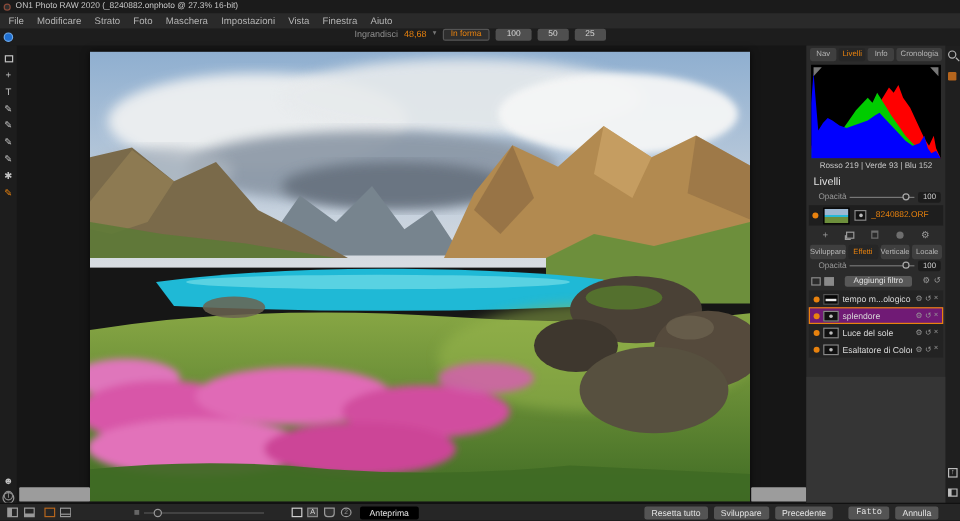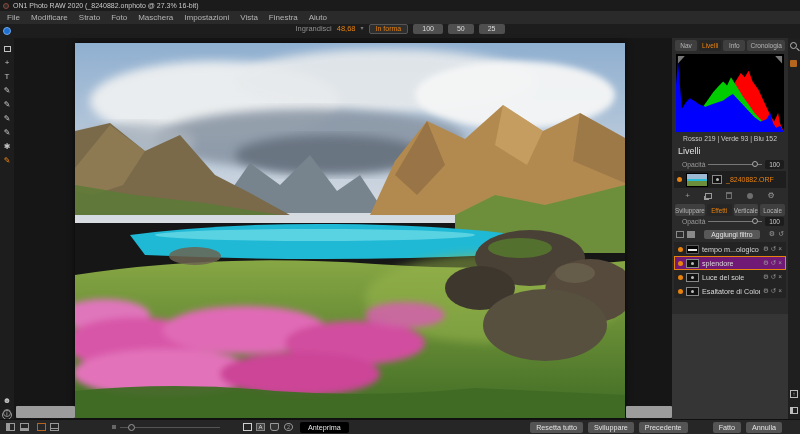--- a/index.html
+++ b/index.html
@@ -108,21 +108,21 @@
   .bb-slider{position:absolute;left:120px;top:7px;width:100px;height:1px;background:#555;}
   .bb-slider .sq{position:absolute;left:-8px;top:-2px;width:4px;height:4px;background:#666;}
   .bb-slider .knob{position:absolute;left:8px;top:-3px;width:7px;height:7px;border-radius:50%;background:#2b2b2b;border:1px solid #999;box-sizing:border-box;}
   .ic-maskview{left:243px;border:1px solid #cfcfcf;}
   .ic-alpha{left:256px;background:#444;border:1px solid #888;color:#ddd;font-size:6px;line-height:7px;text-align:center;}
   .ic-drop{left:270px;border:1px solid #9a9a9a;border-radius:0 0 3px 3px;background:#333;}
   .ic-orig{left:284px;border:1px solid #9a9a9a;border-radius:50%;color:#9a9a9a;font-size:5.5px;line-height:7px;text-align:center;}
   .preview-btn{position:absolute;left:300px;top:2px;background:#000000;color:#e3e3e3;border-radius:2px;padding:1px 8px;font-size:7.2px;cursor:pointer;}
   .bb-buttons{position:absolute;right:18px;top:2px;display:flex;gap:5px;}
   .bbtn{background:#545454;color:#e3e3e3;border-radius:2px;padding:1px 6px;font-size:7.2px;cursor:pointer;}
-  .bbtn.gap{margin-left:20px;}
+  .bbtn.gap{margin-left:8px;font-family:Liberation Mono, monospace;}
   .info-bl{position:absolute;left:3px;bottom:17px;width:8px;height:8px;border:1px solid #8a8a8a;border-radius:50%;color:#8a8a8a;font-size:6px;line-height:7px;text-align:center;box-sizing:border-box;}
 </style>
 </head>
 <body>
 
 <div class="app">
 
   <div class="titlebar">
     <span class="app-logo"></span>
     <span>ON1 Photo RAW 2020 (_8240882.onphoto @ 27.3% 16-bit)</span>

